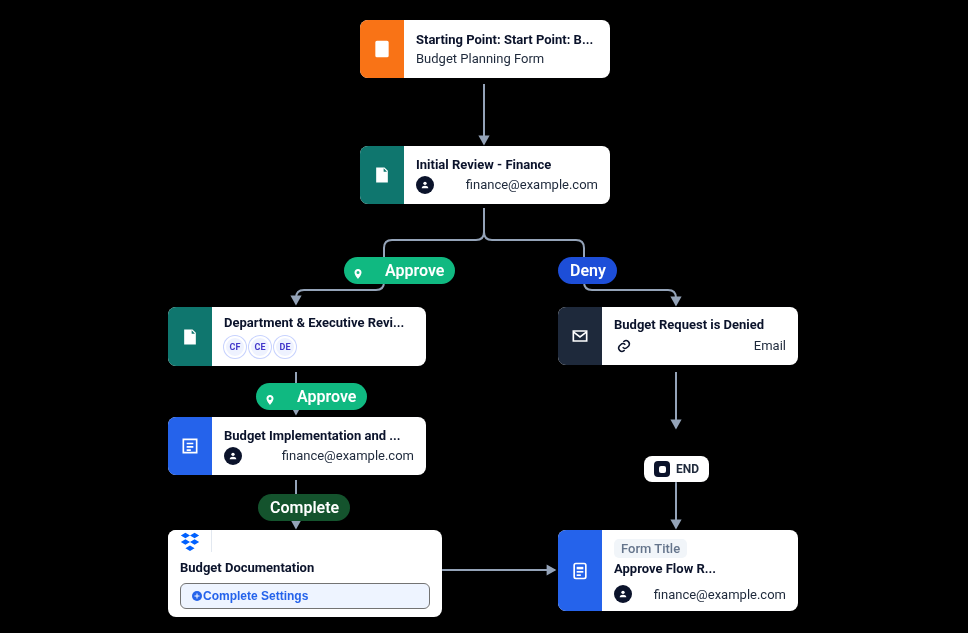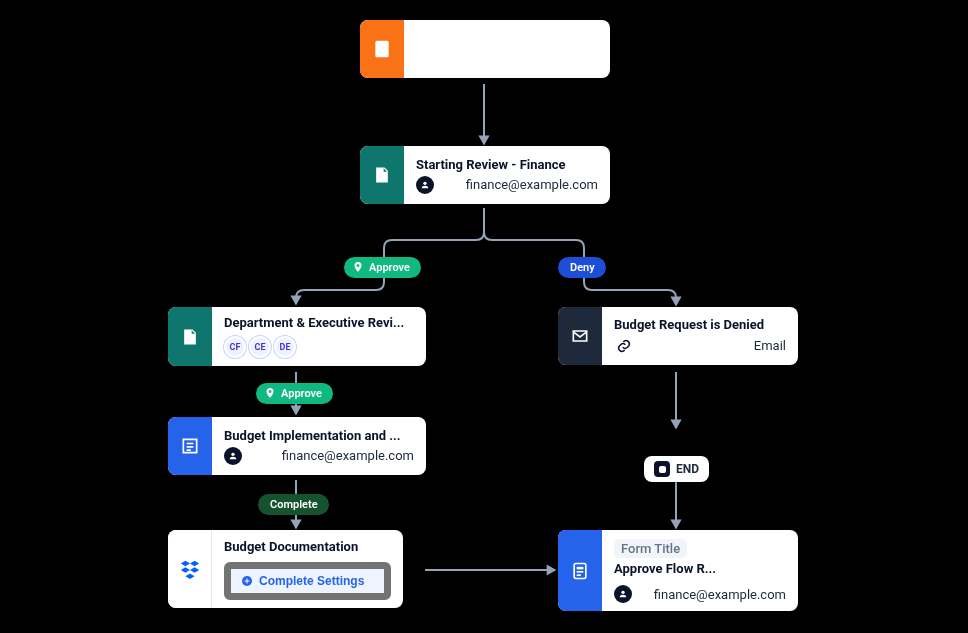--- a/index.html
+++ b/index.html
@@ -56,24 +56,24 @@
   .av {
     width: 22px; height: 22px; border-radius: 50%;
     background: #eef2ff; color: #4338ca;
     font-size: 9px; font-weight: 700;
     display: flex; align-items: center; justify-content: center;
     border: 2px solid #fff;
     box-shadow: 0 0 0 1px #c7d2fe;
   }
   .pill {
     position: absolute;
-    display: inline-flex; align-items: flex-start; gap: 5px;
+    display: inline-flex; align-items: flex-end; gap: 21px;
     border-radius: 999px;
     padding: 4px 11px 4px 8px;
-    font-size: 11px; font-weight: 600;
+    font-size: 16px; font-weight: 600;
     color: #fff;
   }
   .pill.green { background: #10b981; }
   .pill.red   { background: #1d4ed8; }
   .pill.blue  { background: #14532d; padding-left: 12px; }
   .pill svg { width: 12px; height: 12px; fill: #fff; }
   .end-badge {
     position: absolute;
     display: inline-flex; align-items: center; gap: 6px;
     background: #fff; border-radius: 8px;
@@ -82,22 +82,22 @@
     box-shadow: 0 1px 2px rgba(0,0,0,.2), 0 0 0 1px rgba(15,23,42,.06);
   }
   .end-badge .sq {
     width: 16px; height: 16px; background: #0b132b; border-radius: 4px;
     display: inline-flex; align-items:center; justify-content:center;
   }
   .end-badge .sq::after {
     content:""; width:7px; height:7px; border-radius:2px; background:#fff;
   }
   .settings-btn {
-    display: inline-flex; align-items: center; gap: 6px;
-    background: #eef4ff; border: 7px solid #737373;
+    display: inline-flex; align-items: center; gap: 0;
+    background: #eef4ff; border: 1px solid #737373;
     color: #2563eb; font-size: 12px; font-weight: 600;
     border-radius: 6px; padding: 5px 10px; margin-top: 4px;
   }
   .settings-btn svg { width: 12px; height: 12px; fill: #2563eb; }
   .tag {
     display:inline-flex; align-items:center;
     background:#f1f5f9; color:#64748b; font-size:13px; font-weight:500;
     border-radius:5px; padding:2px 7px; margin-right:6px;
   }
 </style>
@@ -131,30 +131,34 @@
 
   <path d="M425,570 L555,570" stroke="#94a3b8" stroke-width="2" fill="none" marker-end="url(#arr)"></path>
 </svg>
 
 <div class="node" style="left:360px; top:20px; width:250px;">
   <div class="bar" style="background:#f97316">
     <svg viewBox="0 0 24 24" width="20" height="20" fill="#fff">
           <path d="M6 2h12a2 2 0 0 1 2 2v16a2 2 0 0 1-2 2H6a2 2 0 0 1-2-2V4a2 2 0 0 1 2-2zm2 5h8v2H8V7zm0 4h8v2H8v-2zm0 4h5v2H8v-2z"></path>
         </svg>
   </div>
+  <div class="body">
+    <div class="title">Starting Point: Start Point: B...</div>
+    <div class="sub">Budget Planning Form</div>
+  </div>
 </div>
 
 <div class="node" style="left:360px; top:146px; width:250px;">
   <div class="bar" style="background:#0f766e">
     <svg viewBox="0 0 24 24" width="20" height="20" fill="#fff">
           <path d="M5 3h10l4 4v14H5V3zm9 1v4h4l-4-4zM7 12l3 3 5-5 1.4 1.4L10 18 5.6 13.4 7 12z"></path>
         </svg>
   </div>
   <div class="body">
-    <div class="title">Starting Review - Finance</div>
+    <div class="title">Initial Review - Finance</div>
     <div class="assignee-row">
       <span class="user-dot">
             <svg viewBox="0 0 24 24">
               <circle cx="12" cy="8" r="4"></circle>
               <path d="M4 20c0-4 4-6 8-6s8 2 8 6"></path>
             </svg>
           </span>
       <span class="sub">finance@example.com</span>
     </div>
   </div>
@@ -238,21 +242,21 @@
 
 <div class="end-badge" style="left:644px; top:456px;">
   <span class="sq"></span>
   <span>END</span>
 </div>
 
 <div class="pill blue" style="left:258px; top:494px;">
   <span>Complete</span>
 </div>
 
-<div class="node" style="left:168px; top:530px; width:235px; min-height:78px;">
+<div class="node" style="left:168px; top:530px; width:274px; min-height:78px;flex-direction:column;">
   <div class="bar" style="background:#fff; border-right:1px solid #e2e8f0">
     <svg viewBox="0 0 24 24" width="22" height="22" fill="#0061ff">
           <path d="M7 3l5 3-5 3-5-3 5-3zm10 0l5 3-5 3-5-3 5-3zM7 10l5 3-5 3-5-3 5-3zm10 0l5 3-5 3-5-3 5-3zM12 17l5 3-5 3-5-3 5-3z"></path>
         </svg>
   </div>
   <div class="body">
     <div class="title">Budget Documentation</div>
     <button class="settings-btn">
       <svg viewBox="0 0 24 24">
             <circle cx="12" cy="12" r="10"></circle>

